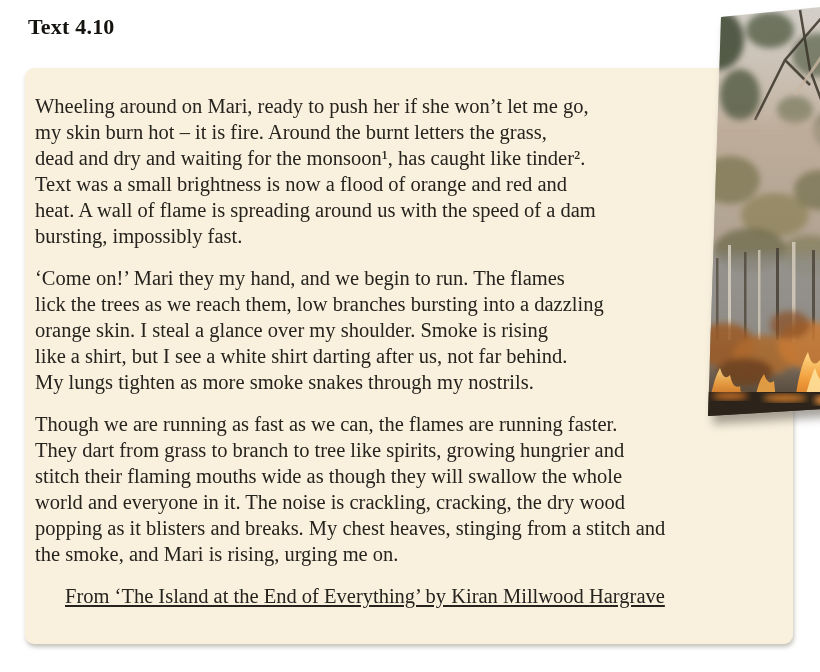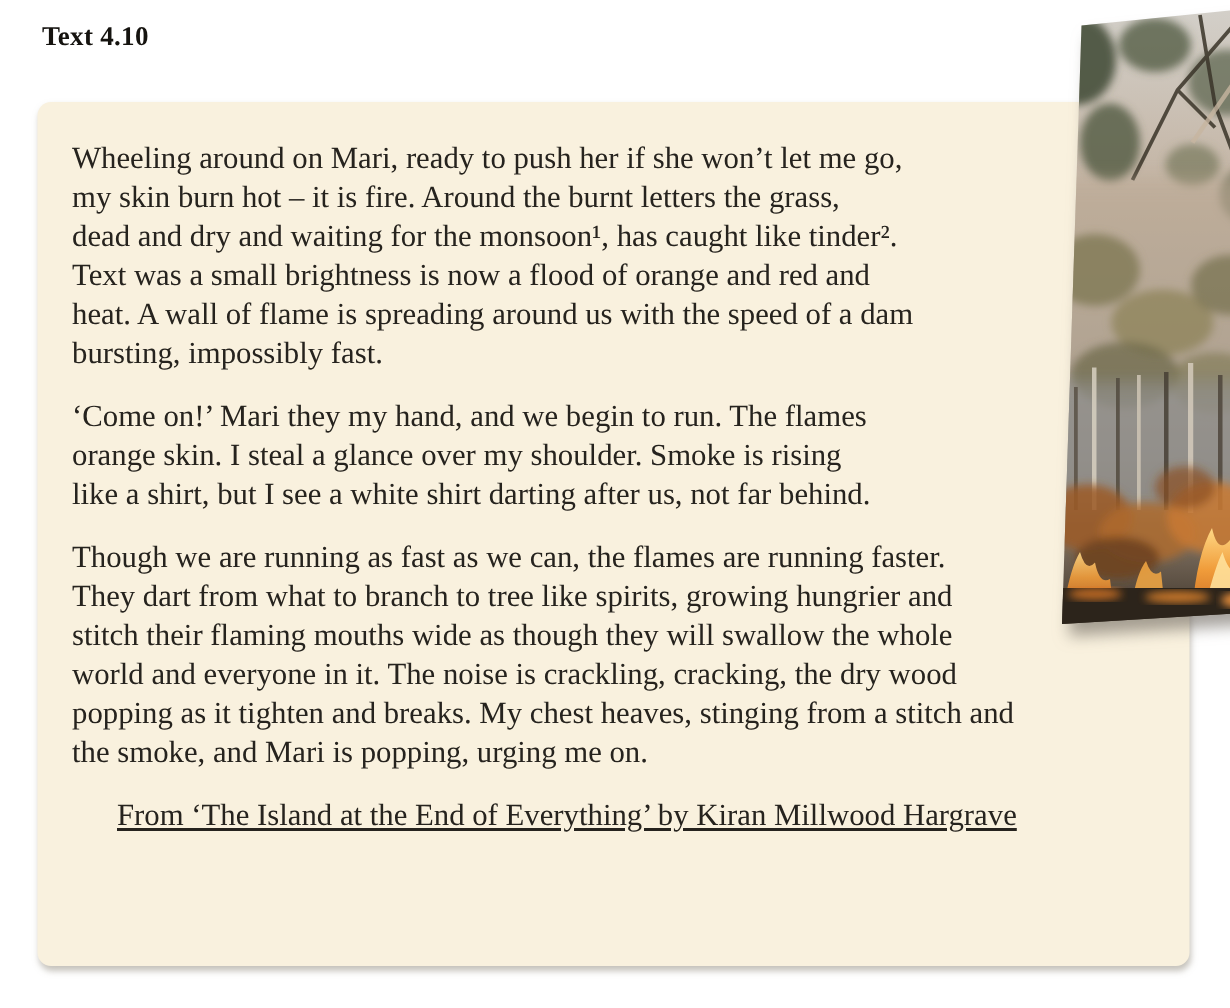--- a/index.html
+++ b/index.html
@@ -8,35 +8,35 @@
     position: relative;
     overflow: hidden;
     background: #ffffff;
     font-family: "Liberation Serif", serif;
     color: #26231e;
   }
   .page-title {
     position: absolute;
     left: 28px;
     top: 14px;
-    font-size: 18px;
+    font-size: 22px;
     font-weight: bold;
     color: #15130f;
     letter-spacing: 0.2px;
   }
   .passage-box {
     position: absolute;
     left: 25px;
     top: 68px;
     width: 768px;
     height: 576px;
     background: #f9f1de;
     border-radius: 9px;
     box-shadow: 1px 3px 4px rgba(150,144,132,0.55);
-    padding: 25px 20px 0 23px;
+    padding: 25px 20px 0 10px;
   }
   .para { margin: 0 0 16px 0; }
   .line {
     display: block;
     font-size: 20.5px;
     line-height: 26px;
     white-space: nowrap;
     color: #26231e;
   }
   .attribution {
@@ -70,30 +70,32 @@
       <p class="para">
         <span class="line">Wheeling around on Mari, ready to push her if she won’t let me go,</span>
         <span class="line">my skin burn hot – it is fire. Around the burnt letters the grass,</span>
         <span class="line">dead and dry and waiting for the monsoon¹, has caught like tinder².</span>
         <span class="line">Text was a small brightness is now a flood of orange and red and</span>
         <span class="line">heat. A wall of flame is spreading around us with the speed of a dam</span>
         <span class="line">bursting, impossibly fast.</span>
       </p>
       <p class="para">
         <span class="line">‘Come on!’ Mari they my hand, and we begin to run. The flames</span>
+        <span class="line">lick the trees as we reach them, low branches bursting into a dazzling</span>
         <span class="line">orange skin. I steal a glance over my shoulder. Smoke is rising</span>
         <span class="line">like a shirt, but I see a white shirt darting after us, not far behind.</span>
+        <span class="line">My lungs tighten as more smoke snakes through my nostrils.</span>
       </p>
       <p class="para">
         <span class="line">Though we are running as fast as we can, the flames are running faster.</span>
-        <span class="line">They dart from what to branch to tree like spirits, growing hungrier and</span>
+        <span class="line">They dart from grass to branch to tree like spirits, growing hungrier and</span>
         <span class="line">stitch their flaming mouths wide as though they will swallow the whole</span>
         <span class="line">world and everyone in it. The noise is crackling, cracking, the dry wood</span>
-        <span class="line">popping as it tighten and breaks. My chest heaves, stinging from a stitch and</span>
-        <span class="line">the smoke, and Mari is popping, urging me on.</span>
+        <span class="line">popping as it blisters and breaks. My chest heaves, stinging from a stitch and</span>
+        <span class="line">the smoke, and Mari is rising, urging me on.</span>
       </p>
     </div>
   <span class="attribution">From ‘The Island at the End of Everything’ by Kiran Millwood Hargrave</span>
 </section>
 
 <figure class="photo-figure" title="Bushfire photograph: orange flames burning through forest undergrowth beneath smoke-hazed eucalyptus trees">
   <svg width="140" height="460" viewBox="0 0 140 460">
     <defs>
       <clipPath id="photoClip">
         <polygon points="21,17 140,5 140,408 8,416"></polygon>

